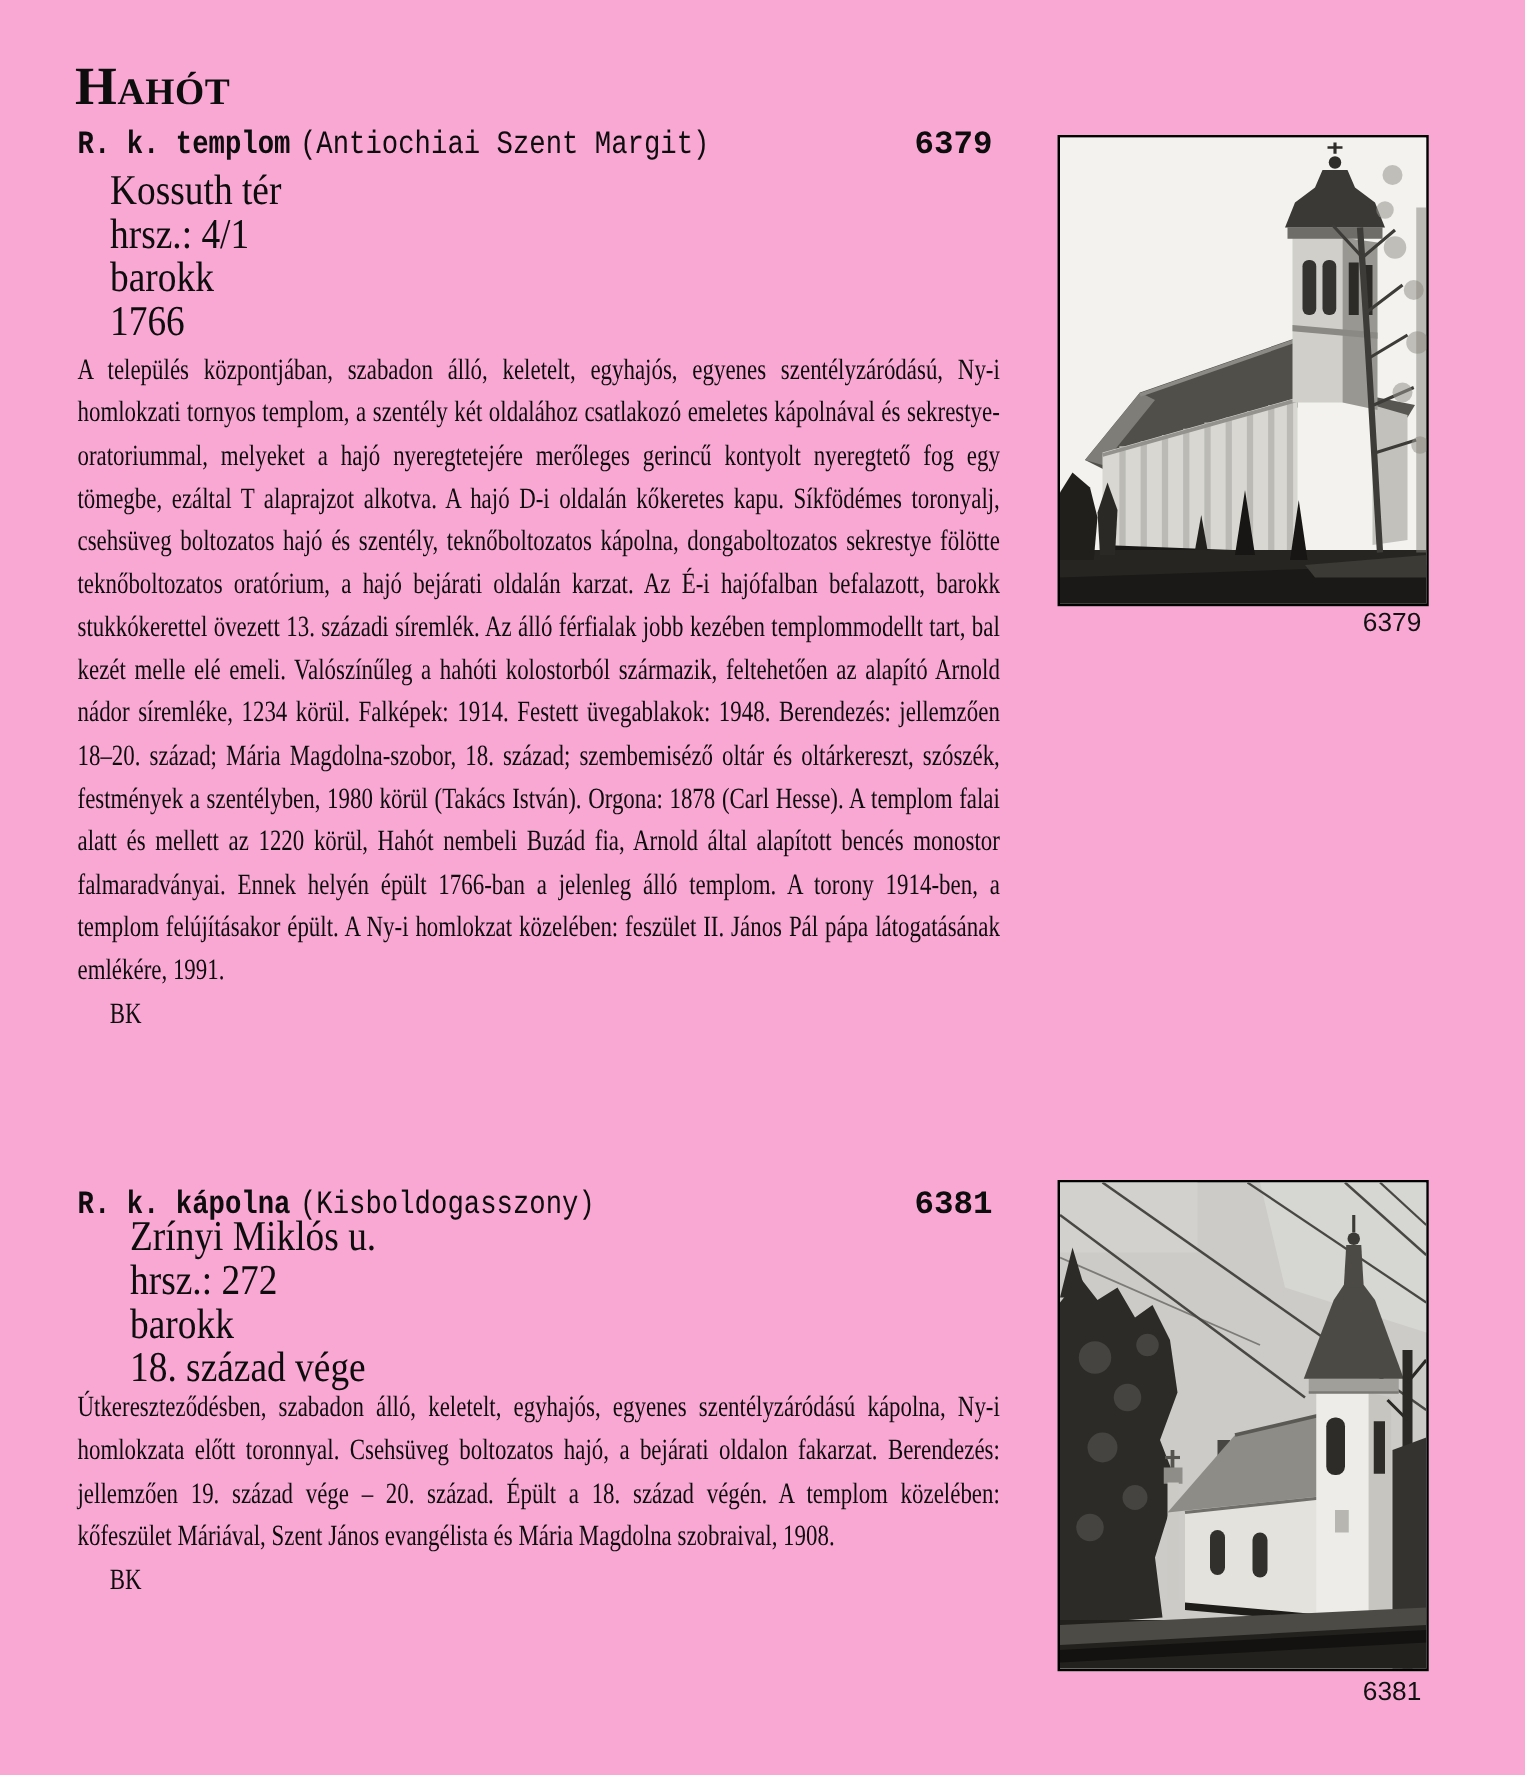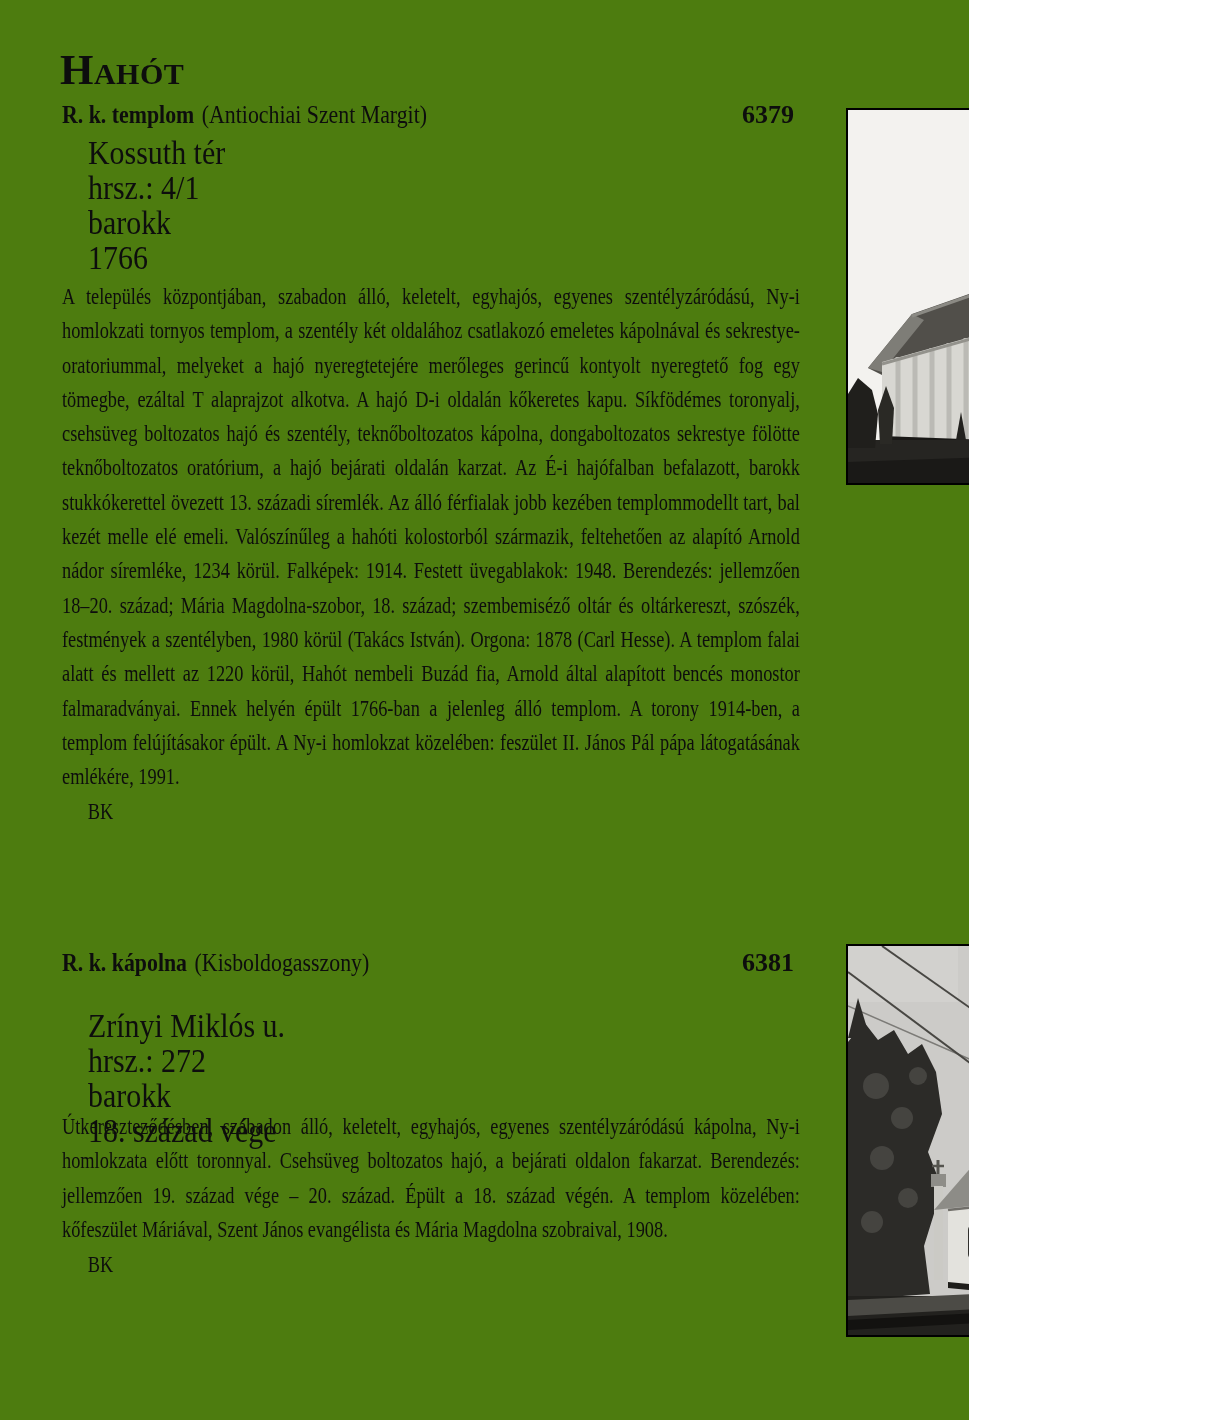--- a/index.html
+++ b/index.html
@@ -1,22 +1,22 @@
 <!DOCTYPE html>
 <html><head>
 <meta charset="utf-8">
 <title>Hahót</title>
 <style>
   * { box-sizing: border-box; }
   html, body { margin: 0; padding: 0; background: #ffffff; }
   .page {
     position: relative;
-    width: 969px;
+    width: 1220px;
     height: 1420px;
-    background: #4d7c0f;
+    background: #f9a8d4;
     color: #0d0d0d;
     font-family: "Liberation Serif", serif;
     overflow: hidden;
   }
   .page-title {
     position: absolute;
     left: 60px;
     top: 18px;
     font-size: 43px;
     line-height: 46px;
@@ -25,20 +25,21 @@
     letter-spacing: 0.5px;
   }
   .entry-head {
     position: absolute;
     left: 62px;
     width: 732px;
     height: 36px;
     font-size: 26px;
     line-height: 34px;
     white-space: nowrap;
+    font-family: Liberation Mono, monospace;
   }
   #head-1 { top: 98px; }
   #head-2 { top: 946px; }
   .head-text {
     display: inline-block;
     transform: scaleX(0.84);
     transform-origin: 0 60%;
   }
   .entry-name { font-weight: bold; }
   .entry-dedication { margin-left: 9px; }
@@ -48,21 +49,21 @@
     top: 0;
     font-weight: bold;
   }
   .entry-details {
     position: absolute;
     left: 88px;
     font-size: 34px;
     line-height: 35px;
   }
   #details-1 { top: 135px; }
-  #details-2 { top: 1008px; }
+  #details-2 { top: 972px; margin-left: 16px; }
   .detail-line {
     transform: scaleX(0.88);
     transform-origin: 0 50%;
     white-space: nowrap;
     width: max-content;
   }
   .entry-body {
     position: absolute;
     left: 62px;
     width: 946px;

